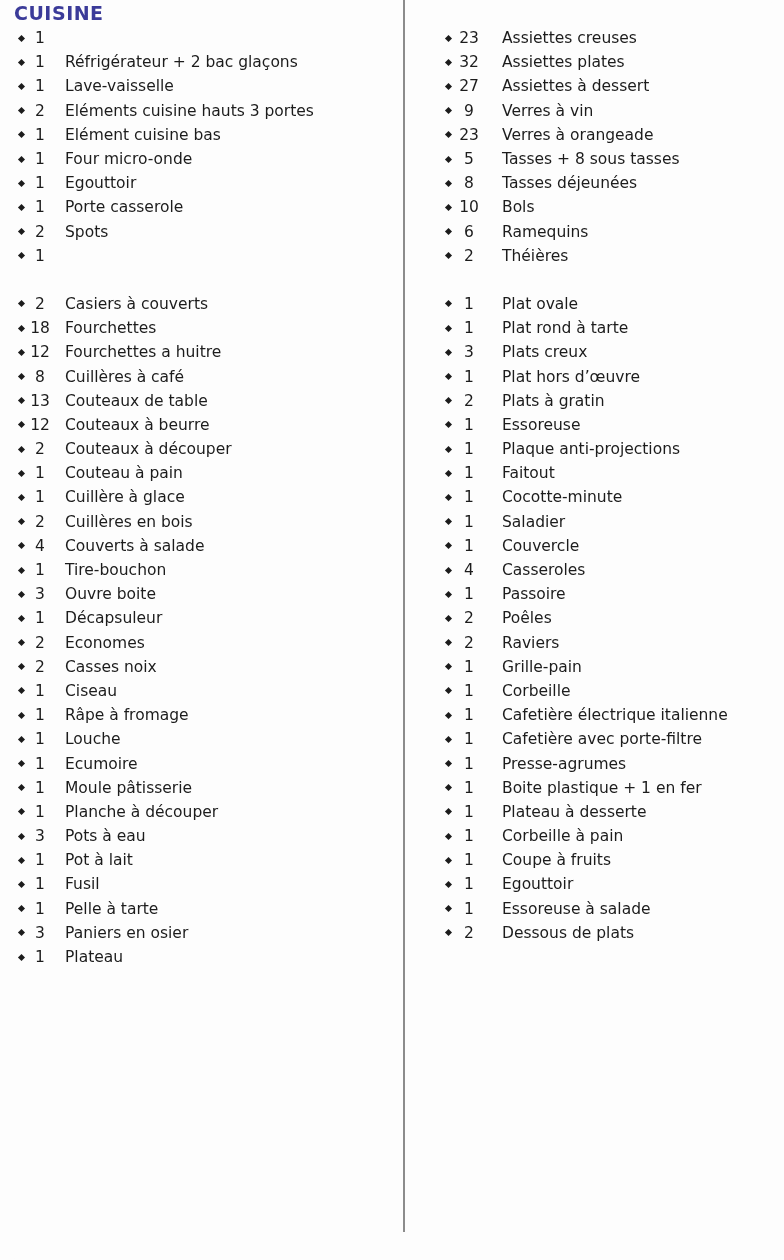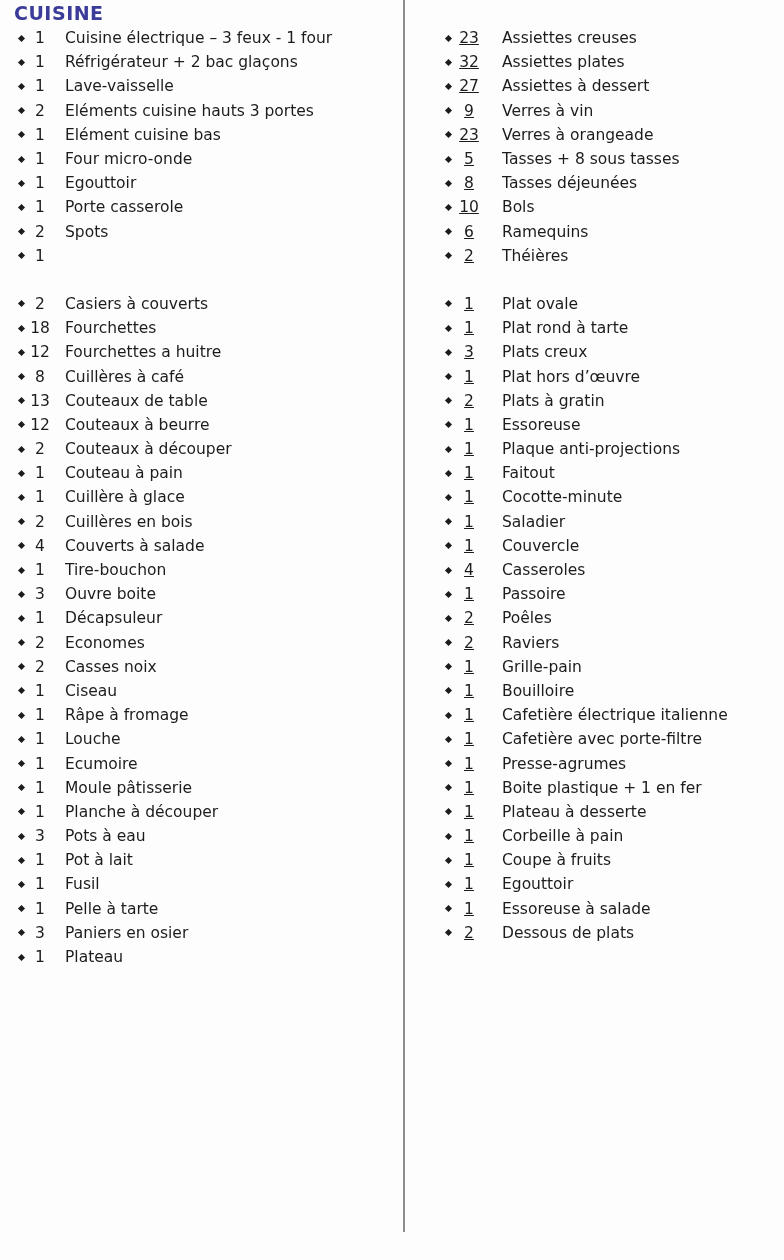--- a/index.html
+++ b/index.html
@@ -59,42 +59,41 @@
     height: 5px;
     background: #1c1c1c;
     transform: rotate(45deg);
   }
   .qty {
     width: 24px;
     flex: 0 0 24px;
     text-align: center;
     font-size: 15.5px;
   }
-  .col-right .qty { margin-left: 2px; text-decoration: underline; }
+  .col-right .qty { margin-left: 2px; }
   .label {
     margin-left: 13px;
     font-size: 15.5px;
   }
   .col-right .label { margin-left: 21px; }
 </style>
 </head>
 <body style="color: rgb(28, 28, 28);">
 
 <div class="page">
 
   <div class="doc-title" style="color: rgb(59, 59, 153);">CUISINE</div>
 
   <div class="divider" style="background: rgb(140, 140, 140);"></div>
 
   <div class="col col-left">
       <div class="group">
   <div class="row">
     <span class="bullet"></span>
     <span class="qty">1</span>
-    <span class="label">Cuisine électrique – 3 feux - 1 four</span>
   </div>
 
   <div class="row">
     <span class="bullet"></span>
     <span class="qty">1</span>
     <span class="label">Réfrigérateur + 2 bac glaçons</span>
   </div>
 
   <div class="row">
     <span class="bullet"></span>
@@ -470,21 +469,21 @@
 
   <div class="row">
     <span class="bullet"></span>
     <span class="qty">1</span>
     <span class="label">Grille-pain</span>
   </div>
 
   <div class="row">
     <span class="bullet"></span>
     <span class="qty">1</span>
-    <span class="label">Bouilloire</span>
+    <span class="label">Corbeille</span>
   </div>
 
   <div class="row">
     <span class="bullet"></span>
     <span class="qty">1</span>
     <span class="label">Cafetière électrique italienne</span>
   </div>
 
   <div class="row">
     <span class="bullet"></span>

